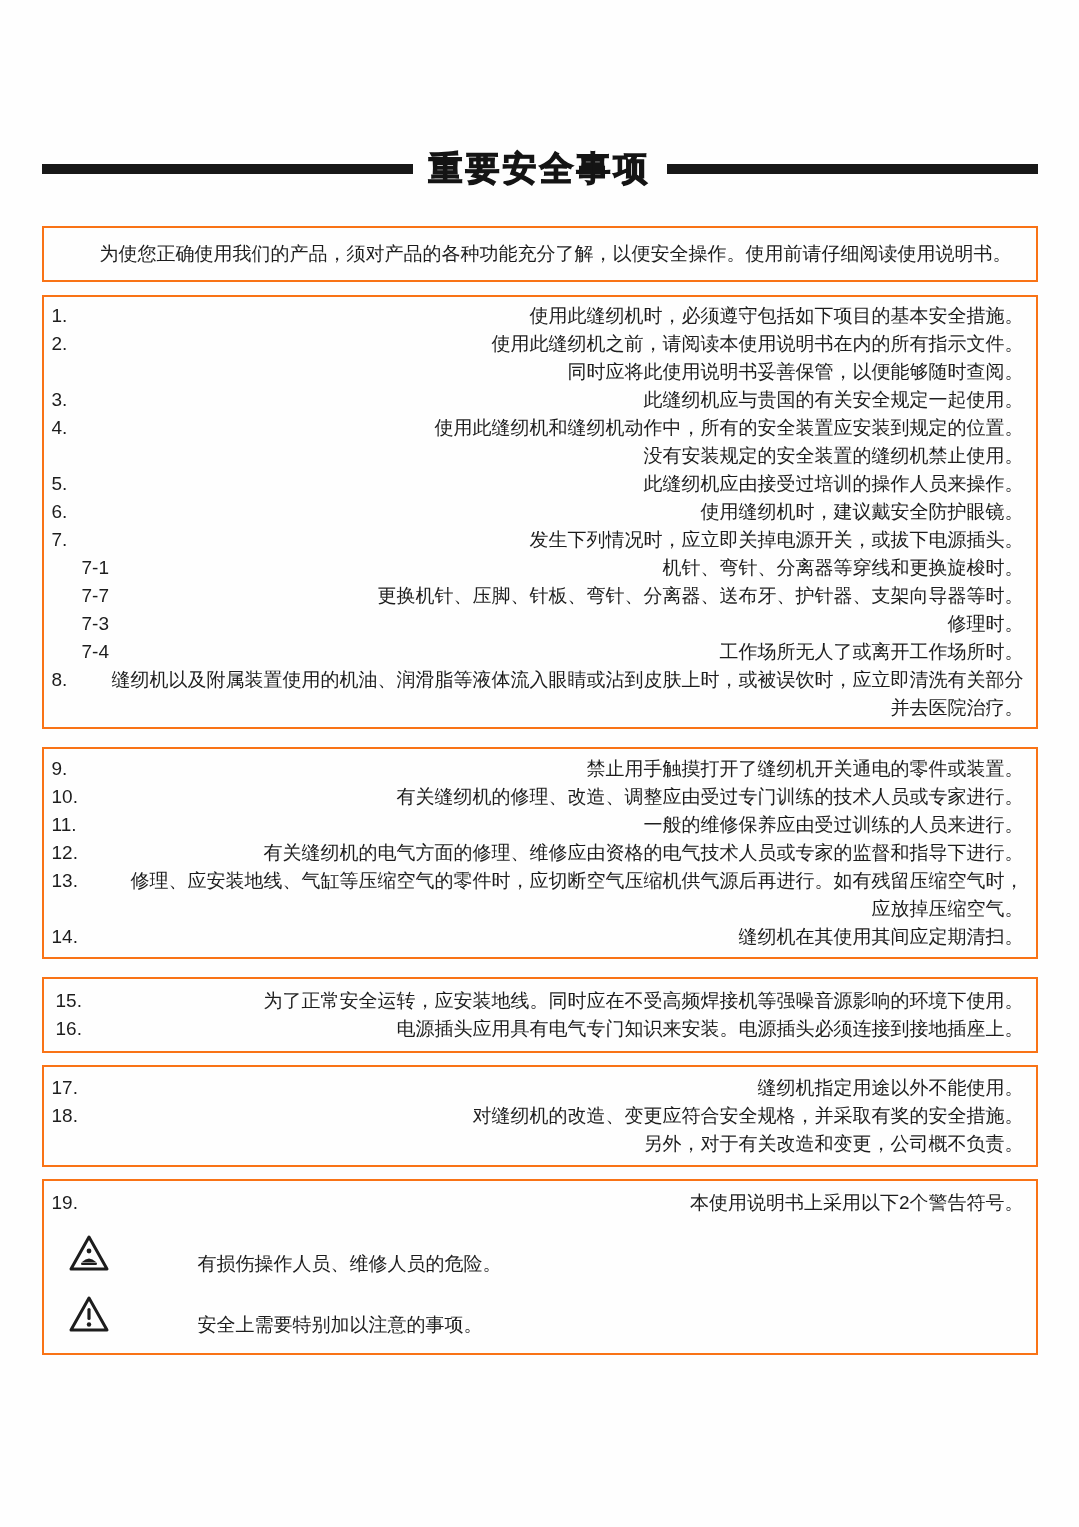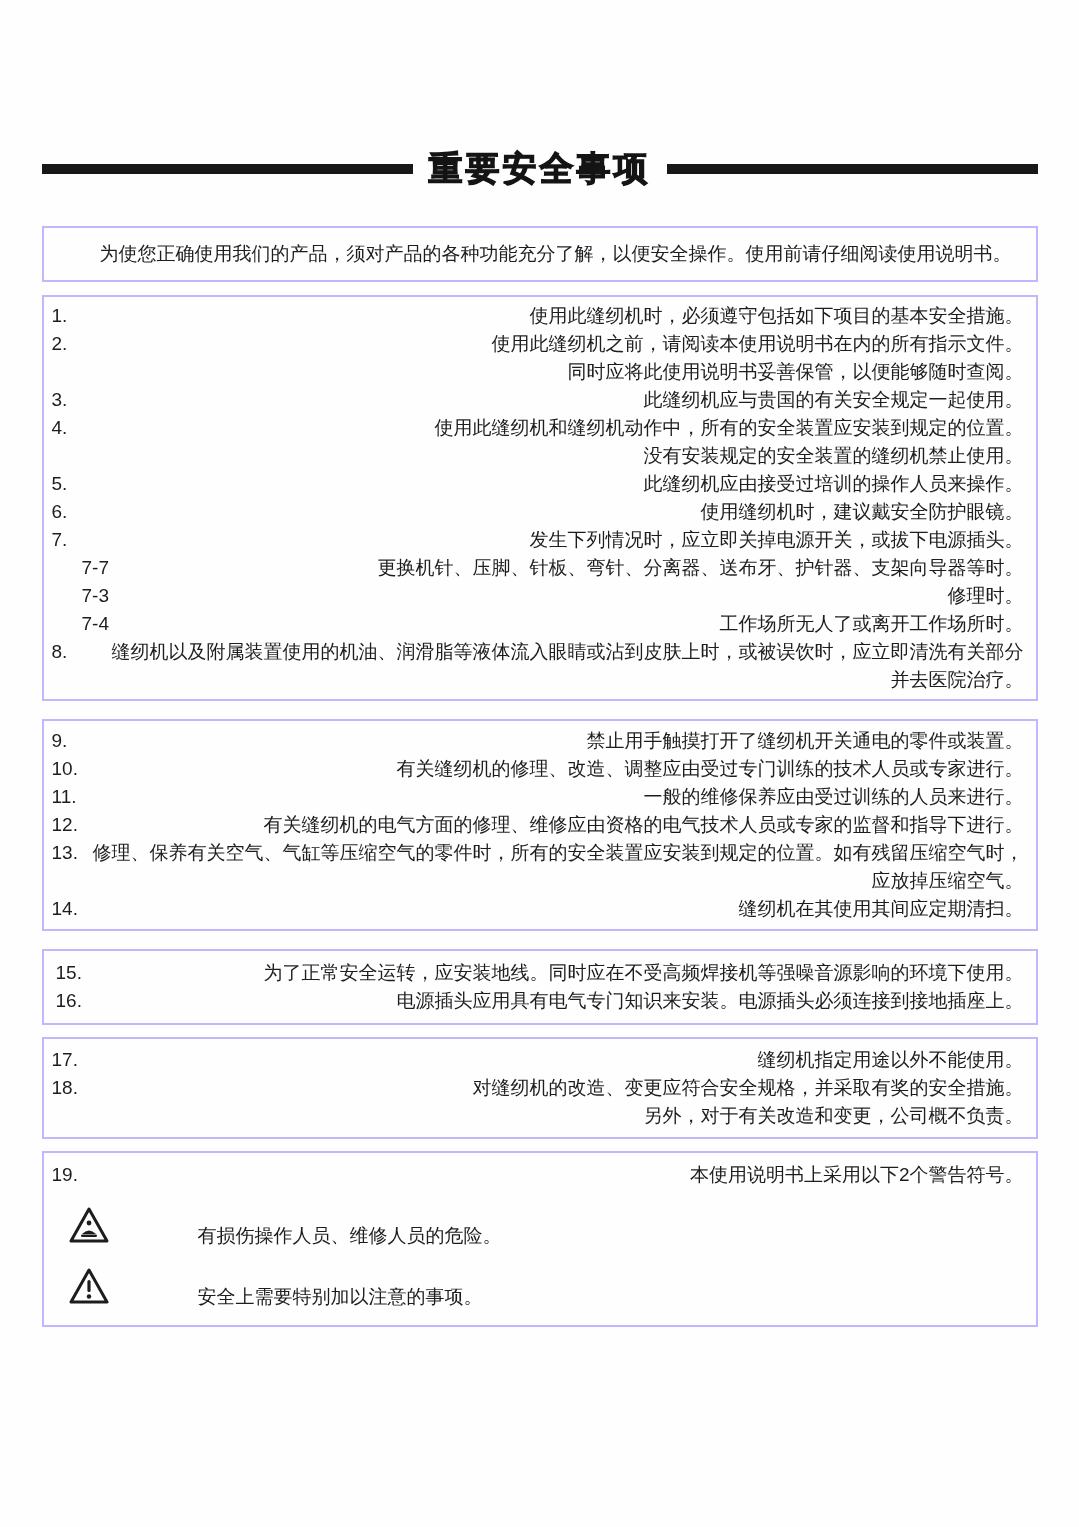--- a/index.html
+++ b/index.html
@@ -38,21 +38,21 @@
     flex: 0 0 auto;
     font-size: 34px;
     font-weight: 900;
     letter-spacing: 3px;
     color: #141414;
     -webkit-text-stroke: 1.2px #141414;
     white-space: nowrap;
   }
   
   .rule-box {
-    border: 2px solid #c4b5fd;
+    border: 2px solid #f97316;
     background: #fefefe;
   }
   .box-intro   { margin-top: 34px; padding: 11px 16px; line-height: 30px; }
   .box-basic   { margin-top: 13px; padding: 5px 12px 5px 8px; }
   .box-service { margin-top: 18px; padding: 6px 12px 6px 8px; }
   .box-power   { margin-top: 18px; padding: 8px 12px 8px 12px; }
   .box-usage   { margin-top: 12px; padding: 7px 12px 7px 8px; }
   .box-symbols { margin-top: 12px; padding: 8px 12px 14px 8px; }
 
   .intro-line { display: block; }
@@ -139,20 +139,24 @@
       </div>
       <div class="row">
         <span class="num">6.</span>
         <span class="txt">使用缝纫机时，建议戴安全防护眼镜。</span>
       </div>
       <div class="row">
         <span class="num">7.</span>
         <span class="txt">发生下列情况时，应立即关掉电源开关，或拔下电源插头。</span>
       </div>
       <div class="row sub">
+        <span class="num">7-1</span>
+        <span class="txt">机针、弯针、分离器等穿线和更换旋梭时。</span>
+      </div>
+      <div class="row sub">
         <span class="num">7-7</span>
         <span class="txt">更换机针、压脚、针板、弯针、分离器、送布牙、护针器、支架向导器等时。</span>
       </div>
       <div class="row sub">
         <span class="num">7-3</span>
         <span class="txt">修理时。</span>
       </div>
       <div class="row sub">
         <span class="num">7-4</span>
         <span class="txt">工作场所无人了或离开工作场所时。</span>
@@ -178,21 +182,21 @@
       <div class="row">
         <span class="num">11.</span>
         <span class="txt">一般的维修保养应由受过训练的人员来进行。</span>
       </div>
       <div class="row">
         <span class="num">12.</span>
         <span class="txt">有关缝纫机的电气方面的修理、维修应由资格的电气技术人员或专家的监督和指导下进行。</span>
       </div>
       <div class="row">
         <span class="num">13.</span>
-        <span class="txt">修理、保养有关空气、气缸等压缩空气的零件时，所有的安全装置应安装到规定的位置。如有残留压缩空气时，</span>
+        <span class="txt">修理、应安装地线、气缸等压缩空气的零件时，应切断空气压缩机供气源后再进行。如有残留压缩空气时，</span>
       </div>
       <div class="row cont">
         <span class="txt">应放掉压缩空气。</span>
       </div>
       <div class="row">
         <span class="num">14.</span>
         <span class="txt">缝纫机在其使用其间应定期清扫。</span>
       </div>
     </div>
 

